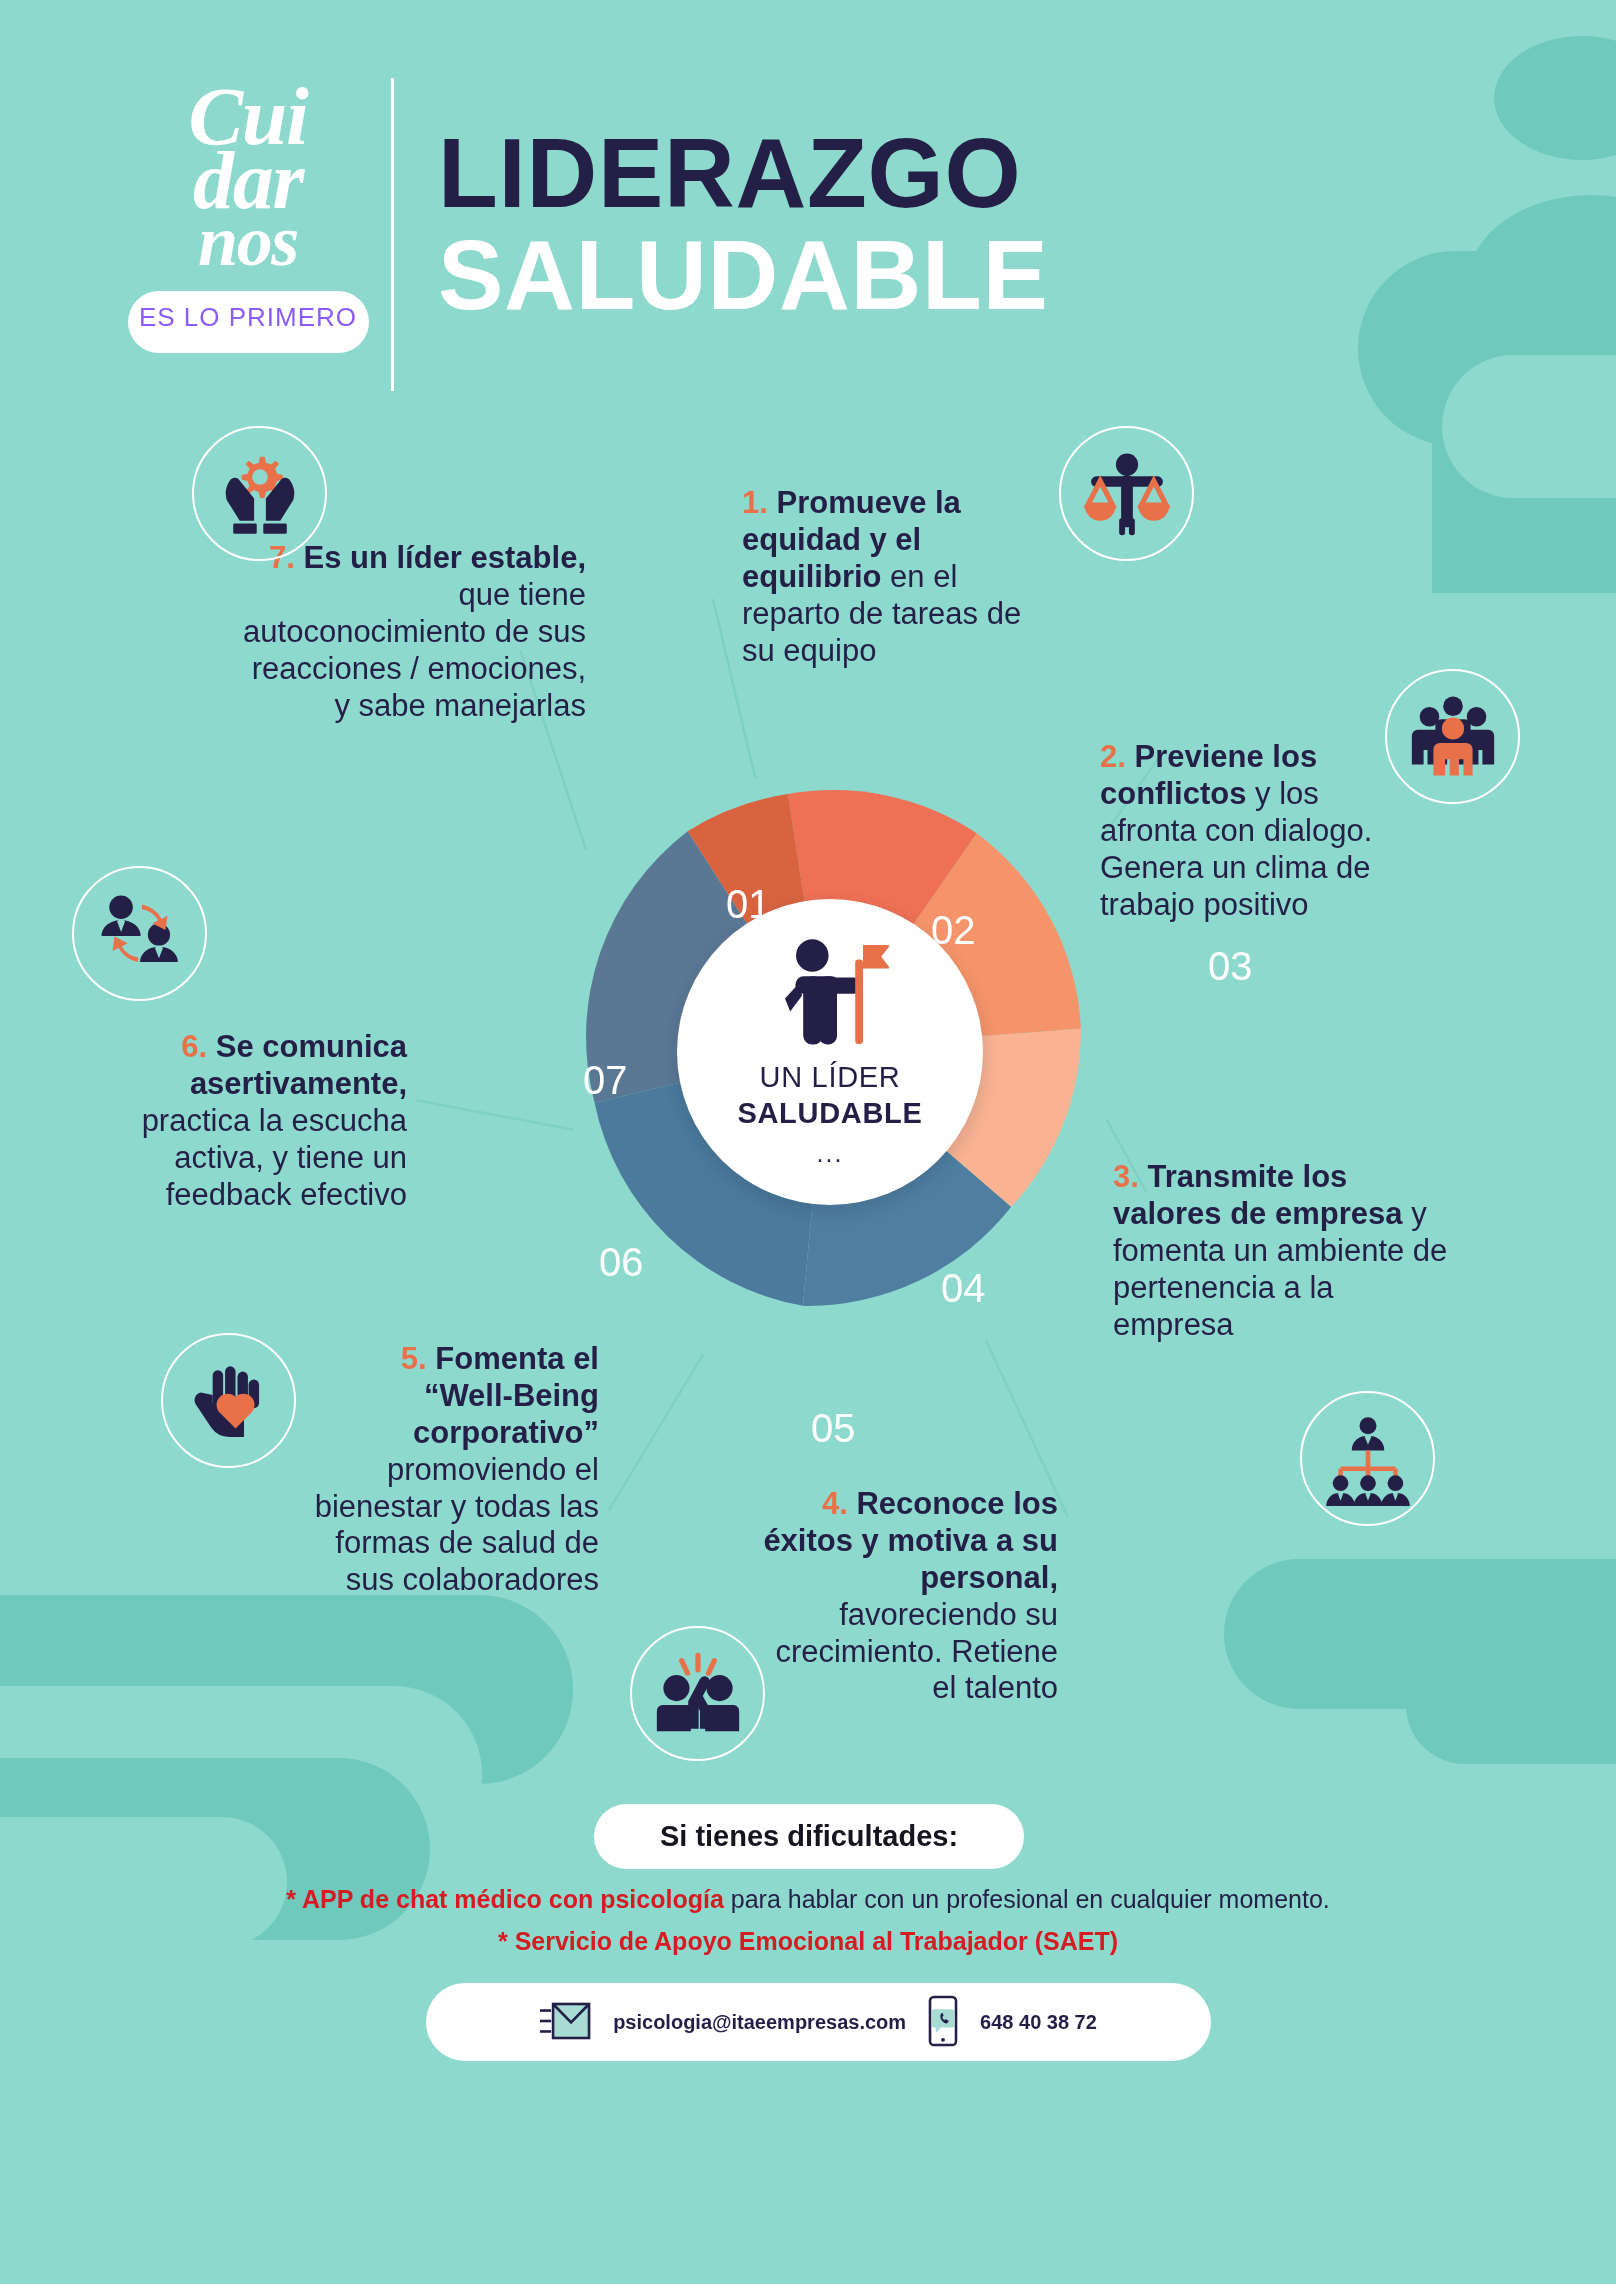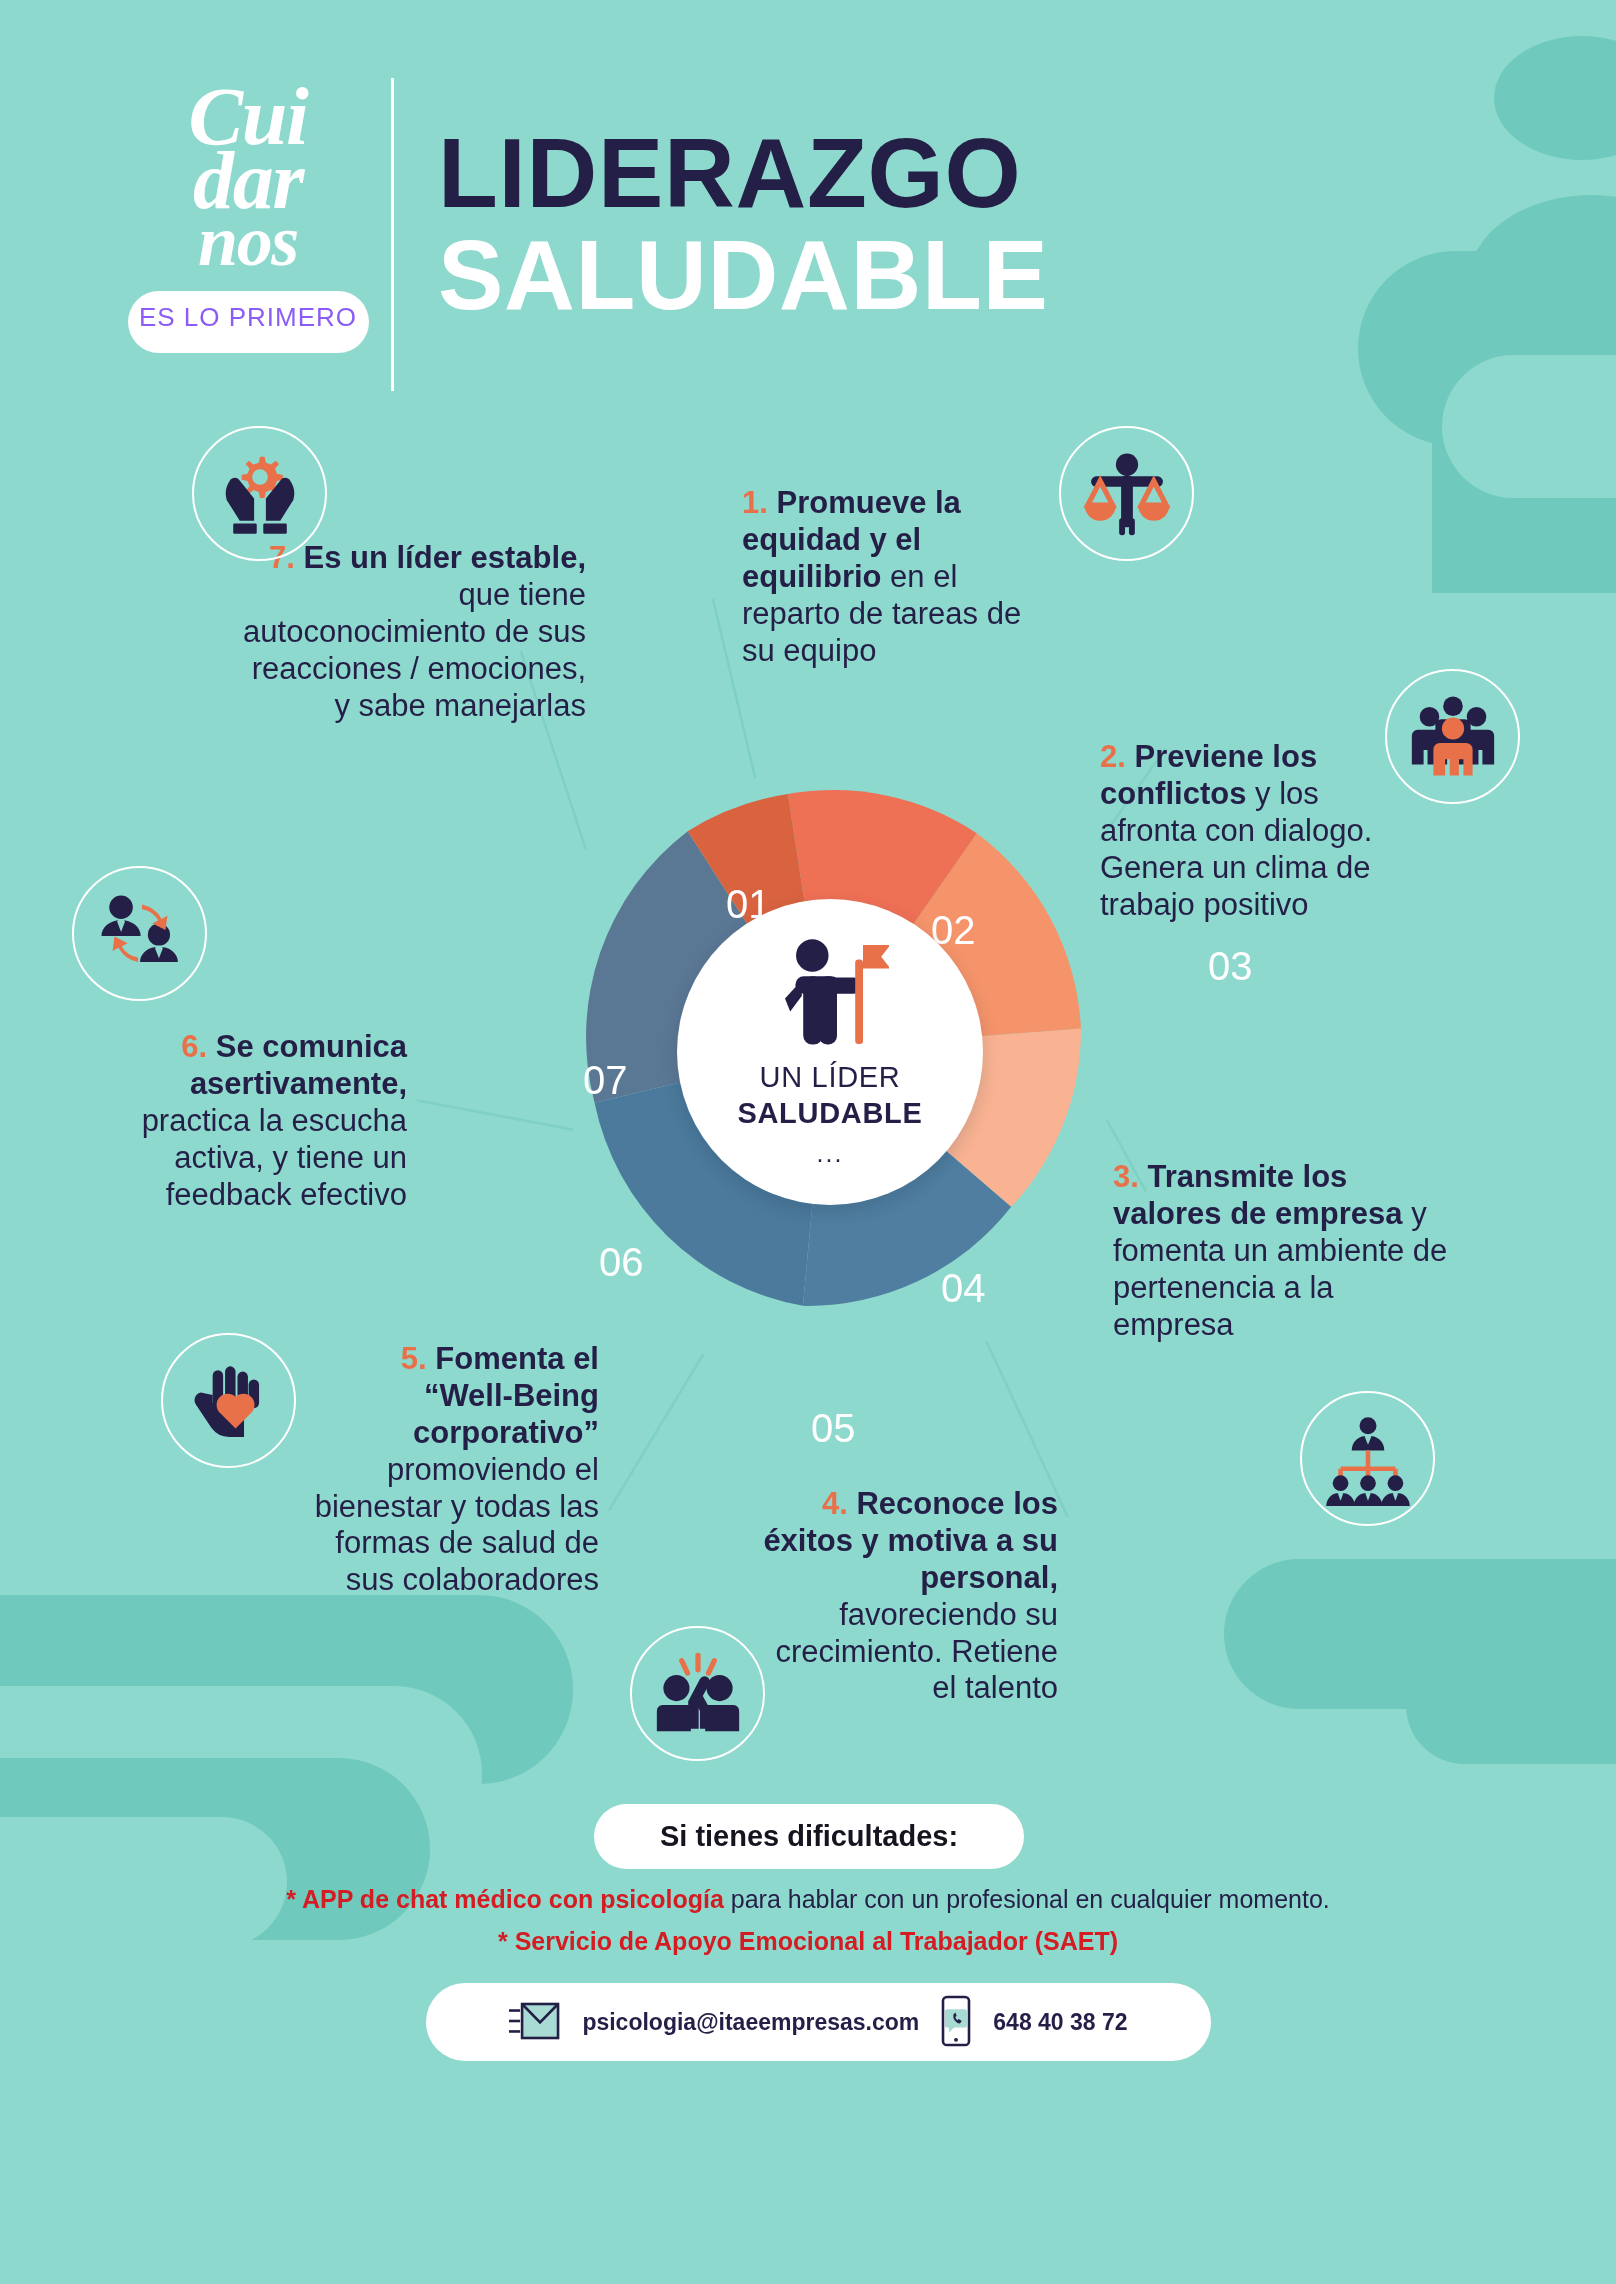--- a/index.html
+++ b/index.html
@@ -230,21 +230,21 @@
   .contact-pill {
     position: absolute;
     left: 426px; top: 1983px;
     width: 785px; height: 78px;
     background: #ffffff;
     border-radius: 42px;
     display: flex; align-items: center; justify-content: center;
     gap: 22px;
   }
   .contact-text {
-    font-size: 23px; font-weight: bold; color: #241f47;
+    font-size: 20px; font-weight: bold; color: #241f47;
   }
 
   .footer-bar {
     position: absolute;
     left: 0; top: 2033px;
     width: 100%; height: 251px;
     background: #d96a45;
     z-index: -1;
   }
   .footer-content {

